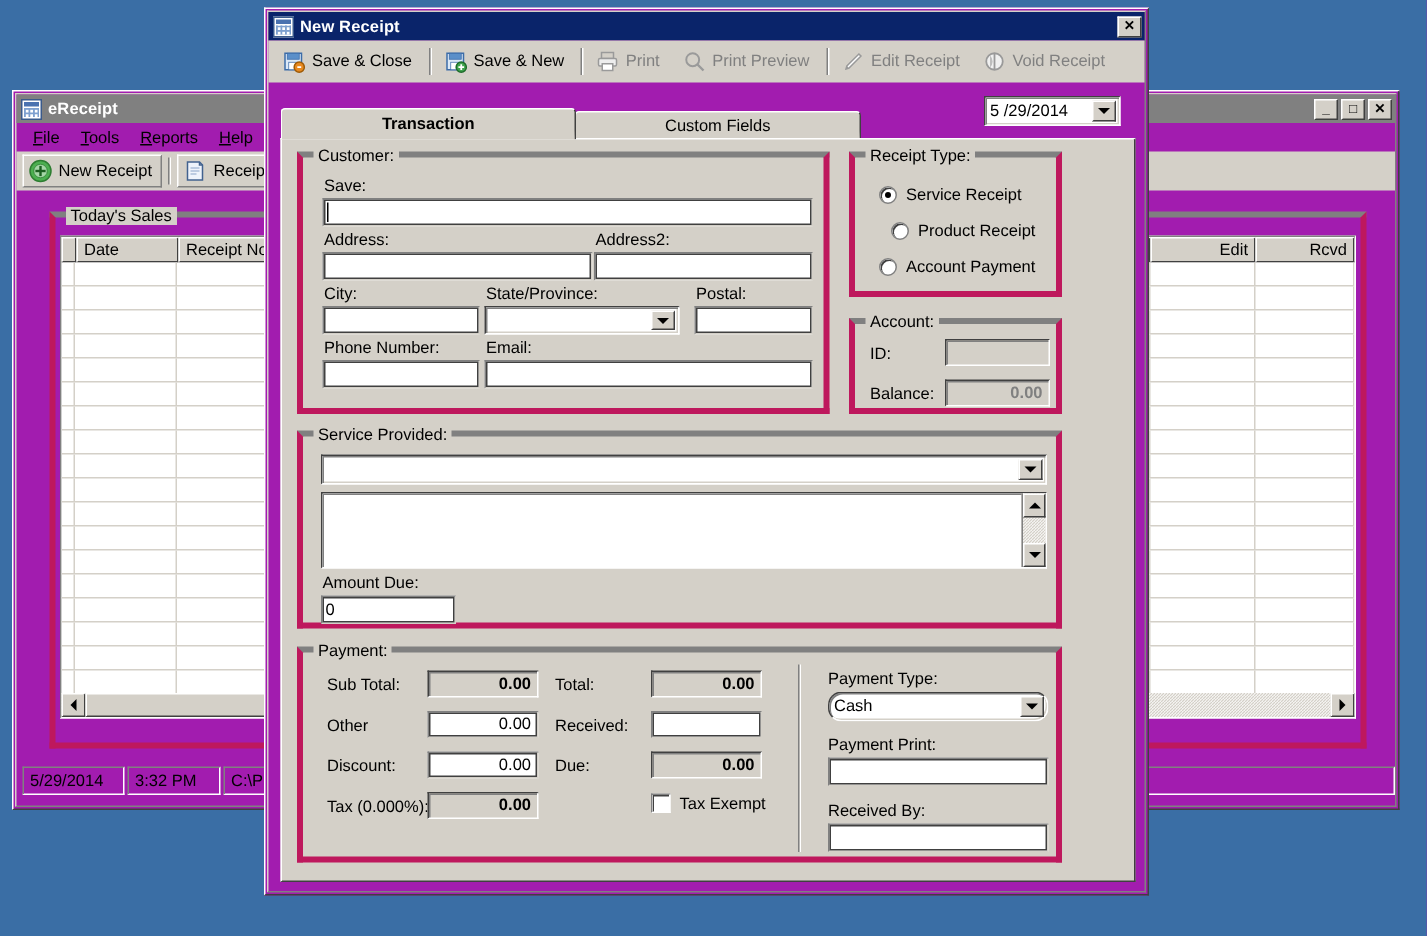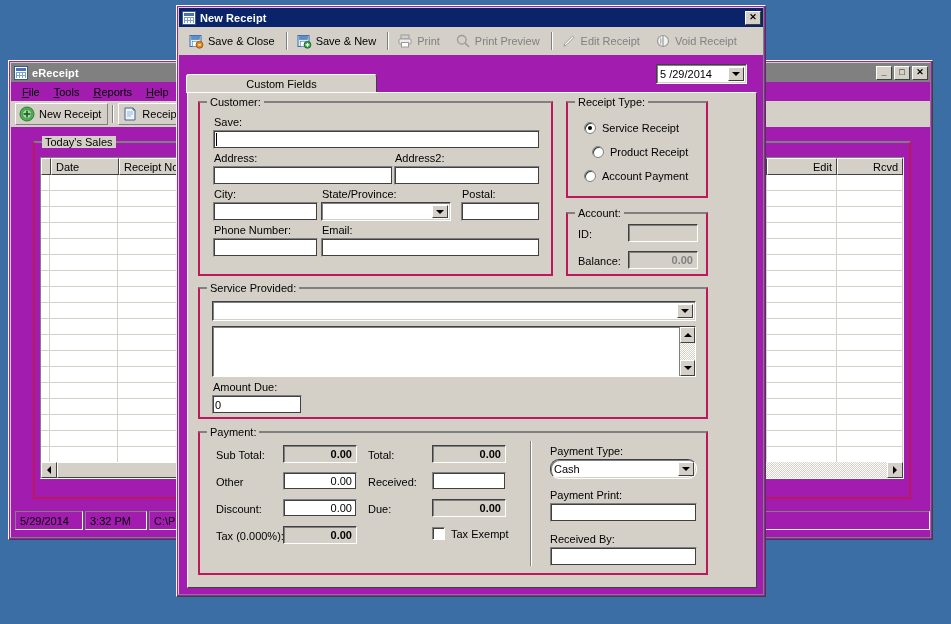--- a/index.html
+++ b/index.html
@@ -80,21 +80,21 @@
     border: 1px solid transparent;
   }
   .tbar-btn.raised {
     border-top: 1px solid #fff; border-left: 1px solid #fff;
     border-right: 1px solid #808080; border-bottom: 1px solid #808080;
   }
   .tbar-btn.disabled { color: #808080; }
   .tbar-sep { width: 2px; height: 18px; border-left: 1px solid #808080; border-right: 1px solid #fff; margin: 0 4px; }
 
   
-  .group { position: absolute; border: 2px solid #be185d; border-top-color:#808080; }
+  .group { position: absolute; border: 4px solid #be185d; border-top-color:#808080; }
   .group > .grp-title {
     position: absolute; top: -7px; left: 7px; padding: 0 3px;
     background: #d4d0c8; font-size: 11px; color: #000;
   }
 
   
   .lbl { position: absolute; font-size: 11px; white-space: nowrap; }
   .field {
     position: absolute; background: #fff;
     border-top: 1px solid #808080; border-left: 1px solid #808080;
@@ -537,20 +537,23 @@
       </div>
 
       <div class="combo" style="left:477px; top:56px; width:91px; height:20px;">
         <span>5 /29/2014</span>
         <div class="combo-btn">
             <div class="arrow-d"></div>
           </div>
       </div>
 
       <div class="tabstrip" style="left:8px; top:64px; width:570px;">
+        <div class="tab active" style="width:197px;">
+          <span>Transaction</span>
+        </div>
         <div class="tab" style="width:191px; margin-left:-1px;">
           <span>Custom Fields</span>
         </div>
       </div>
 
       <div class="tab-panel" style="left:8px; top:84px; width:570px; height:496px;">
 
         <div class="group" style="left:10px; top:8px; width:355px; height:175px;">
           <div class="grp-title">Customer:</div>
 

